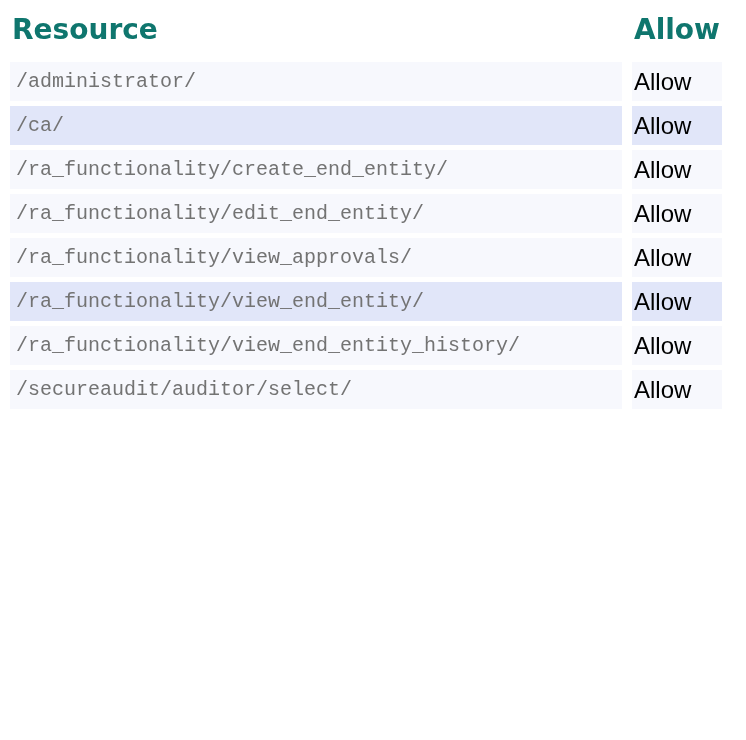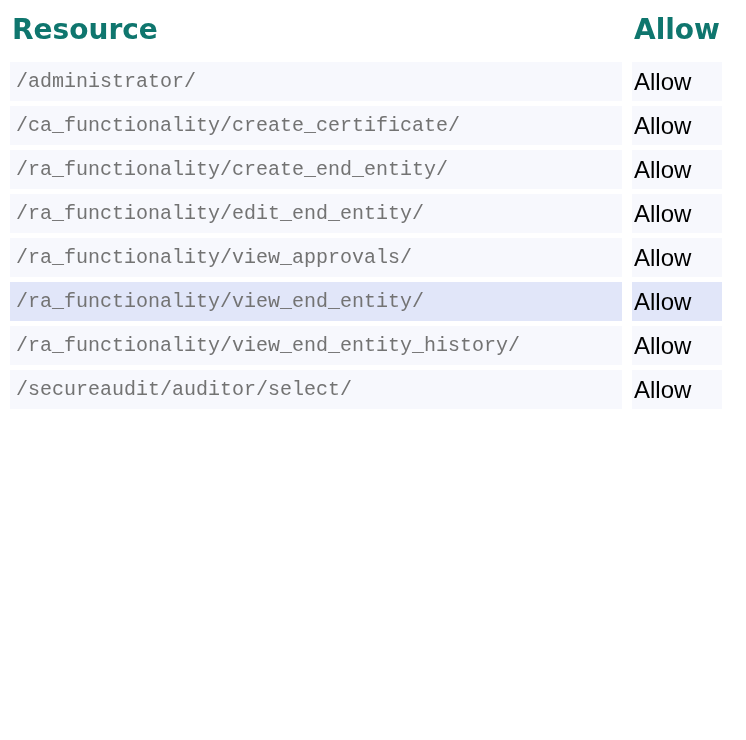--- a/index.html
+++ b/index.html
@@ -62,22 +62,22 @@
     <tr>
       <th>Resource</th>
       <th>Allow</th>
     </tr>
   </thead>
   <tbody>
     <tr class="row-odd">
       <td class="resource-cell">/administrator/</td>
       <td class="rule-cell">Allow</td>
     </tr>
-    <tr class="row-odd">
-      <td class="resource-cell">/ca_functionality/create_certificate/</td>
+    <tr class="row-even">
+      <td class="resource-cell">/ca/</td>
       <td class="rule-cell">Allow</td>
     </tr>
     <tr class="row-odd">
       <td class="resource-cell">/ra_functionality/create_end_entity/</td>
       <td class="rule-cell">Allow</td>
     </tr>
     <tr class="row-odd">
       <td class="resource-cell">/ra_functionality/edit_end_entity/</td>
       <td class="rule-cell">Allow</td>
     </tr>

